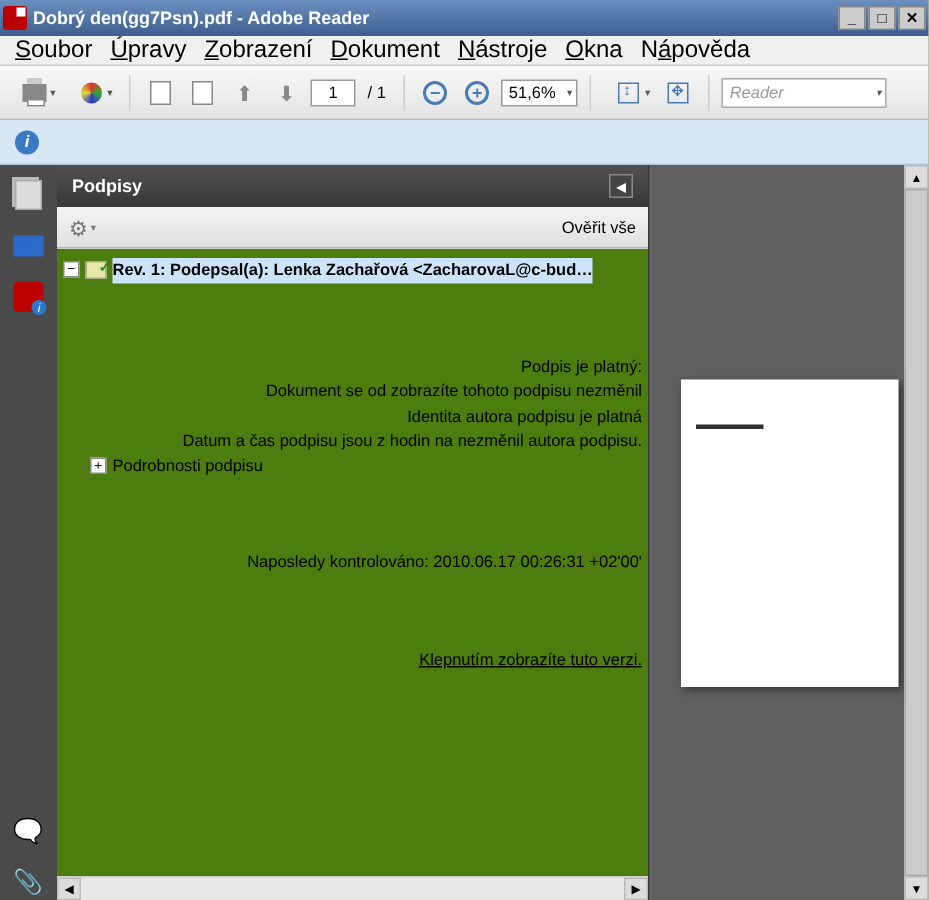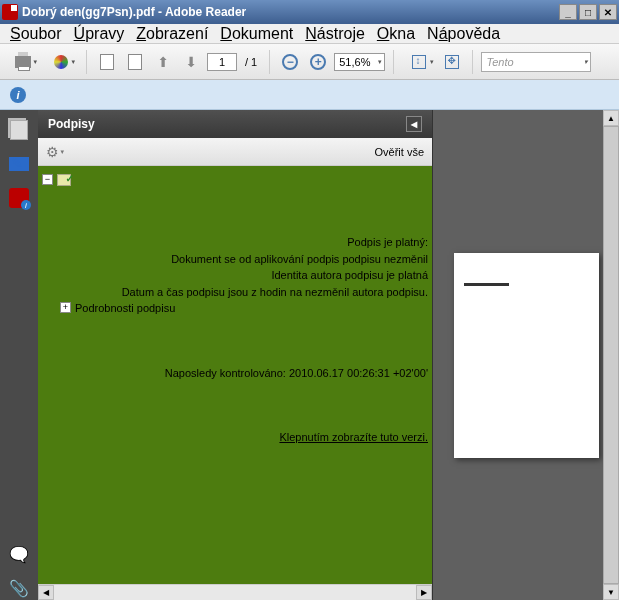--- a/index.html
+++ b/index.html
@@ -145,21 +145,21 @@
     </div>
   <div class="tsep"></div>
   <div class="tbtn withdrop">
       <div class="ic-fit"></div>
     </div>
   <div class="tbtn">
       <div class="ic-fitw"></div>
     </div>
   <div class="tsep"></div>
   <div class="searchbox">
-      <span>Tento</span>
+      <span>Reader</span>
     </div>
 </div>
 
 <div class="infobar">
   <div class="ic-info">i</div>
 </div>
 
 <div class="main">
 
   <div class="leftstrip">
@@ -189,23 +189,24 @@
     <div class="sigtool">
       <span class="gear">⚙</span>
         <span class="drop">▾</span>
       <div style="width:20px;height:20px;"></div>
       <span class="verify">Ověřit vše</span>
     </div>
     <div class="sigtree">
       <div class="tree-row">
         <span class="tree-toggle">−</span>
         <span class="tree-icon"></span>
+        <span class="tree-label sel">Rev. 1: Podepsal(a): Lenka Zachařová &lt;ZacharovaL@c-bud…</span>
       </div>
       <div class="indent1">Podpis je platný:</div>
-      <div class="indent2">Dokument se od aplikování podpis podpisu nezměnil</div>
+      <div class="indent2">Dokument se od zobrazíte tohoto podpisu nezměnil</div>
       <div class="indent2">Identita autora podpisu je platná</div>
       <div class="indent2">Datum a čas podpisu jsou z hodin na nezměnil autora podpisu.</div>
       <div class="tree-row" style="padding-left:18px;">
         <span class="tree-toggle">+</span>
         <span>Podrobnosti podpisu</span>
       </div>
       <div class="indent1">Naposledy kontrolováno: 2010.06.17 00:26:31 +02'00'</div>
       <div class="indent1"><span class="siglink">Klepnutím zobrazíte tuto verzi.</span></div>
     </div>
     <div class="sigtree-scroll">

